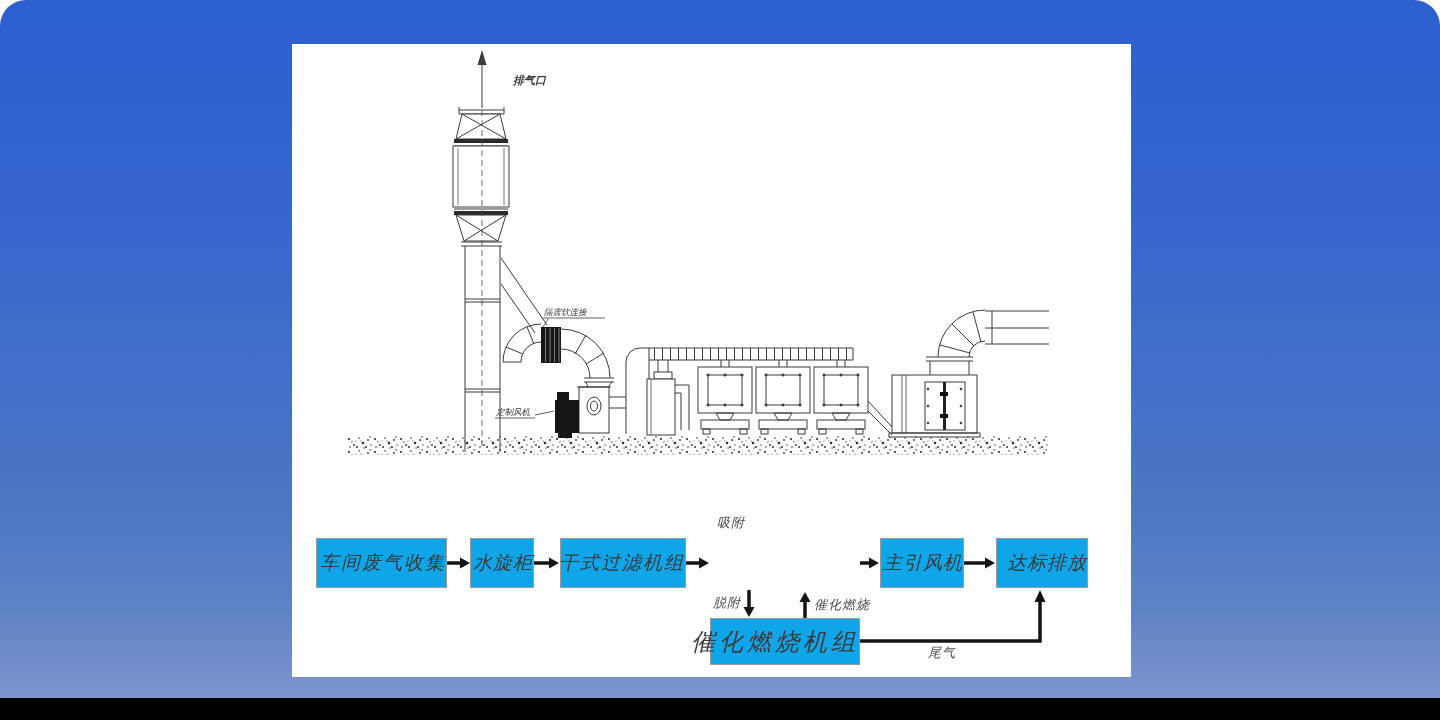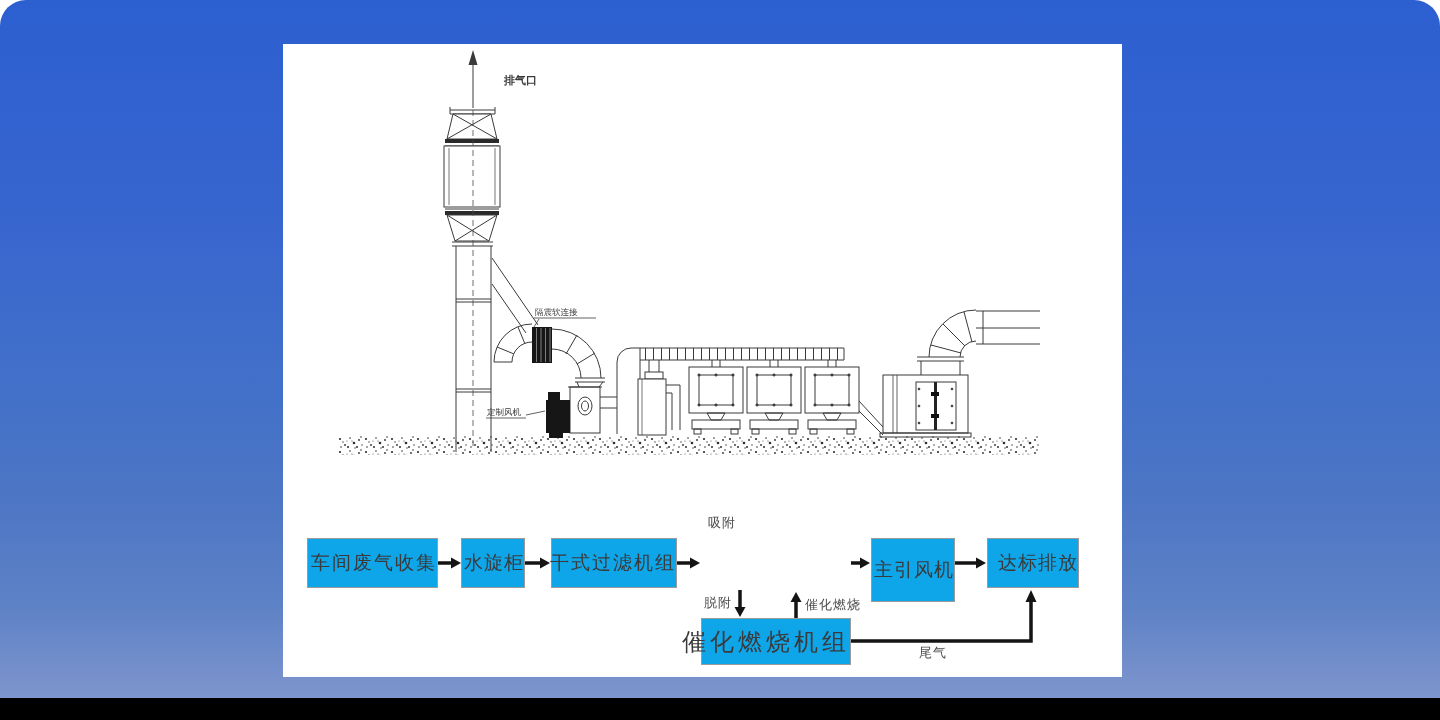--- a/index.html
+++ b/index.html
@@ -1,21 +1,21 @@
 <!DOCTYPE html>
 <html><head>
 <meta charset="utf-8">
 <style>
   html,body{margin:0;padding:0;width:1440px;height:720px;background:#ffffff;overflow:hidden;
     font-family:"Liberation Serif","DejaVu Serif",serif;}
   .bg-blue{position:absolute;left:0;top:0;width:1440px;height:698px;
     border-radius:26px 26px 0 0;
     background:linear-gradient(180deg,#2c5fd0 0%,#3765cf 30%,#4270c9 55%,#4d76c4 72%,#5e82c6 87%,#7e95cd 100%);}
   .letterbox{position:absolute;left:0;top:698px;width:1440px;height:22px;background:#000;}
-  .panel{position:absolute;left:283px;top:44px;width:839px;height:633px;background:#ffffff;}
+  .panel{position:absolute;left:292px;top:44px;width:839px;height:633px;background:#ffffff;font-style:italic;}
   svg.equipment{position:absolute;left:0;top:0;filter:blur(0.35px);}
   svg.flow-arrows{position:absolute;left:0;top:0;pointer-events:none;}
   svg text{font-family:"Liberation Serif","DejaVu Serif",serif;fill:#383838;}
   .fbox{position:absolute;display:flex;align-items:center;justify-content:flex-end;
     border:1.5px solid #9b9b9b;background:#0ea5e9;color:#3a3a3a;font-size:19px;
     letter-spacing:2px;white-space:nowrap;box-sizing:border-box;}
   .fbox.wide{letter-spacing:4px;font-size:24px;}
   .fnote{position:absolute;font-size:13px;color:#4a4a4a;letter-spacing:1px;white-space:nowrap;}
 </style>
 </head>
@@ -234,21 +234,21 @@
 
   <div class="fbox" style="left:24px;top:494px;width:131px;height:50px;">
     <span>车间废气收集</span>
   </div>
   <div class="fbox" style="left:178px;top:494px;width:64px;height:50px;letter-spacing:1px;">
     <span>水旋柜</span>
   </div>
   <div class="fbox" style="left:268px;top:494px;width:126px;height:50px;">
     <span>干式过滤机组</span>
   </div>
-  <div class="fbox" style="left:588px;top:494px;width:84px;height:64px;letter-spacing:1px;">
+  <div class="fbox" style="left:588px;top:494px;width:84px;height:50px;letter-spacing:1px;">
     <span>主引风机</span>
   </div>
   <div class="fbox" style="left:704px;top:494px;width:92px;height:50px;letter-spacing:1px;">
     <span>达标排放</span>
   </div>
   <div class="fbox wide" style="left:418px;top:574px;width:150px;height:47px;">
     <span>催化燃烧机组</span>
   </div>
 
   <div class="fnote" style="left:425px;top:470px;">吸附</div>

